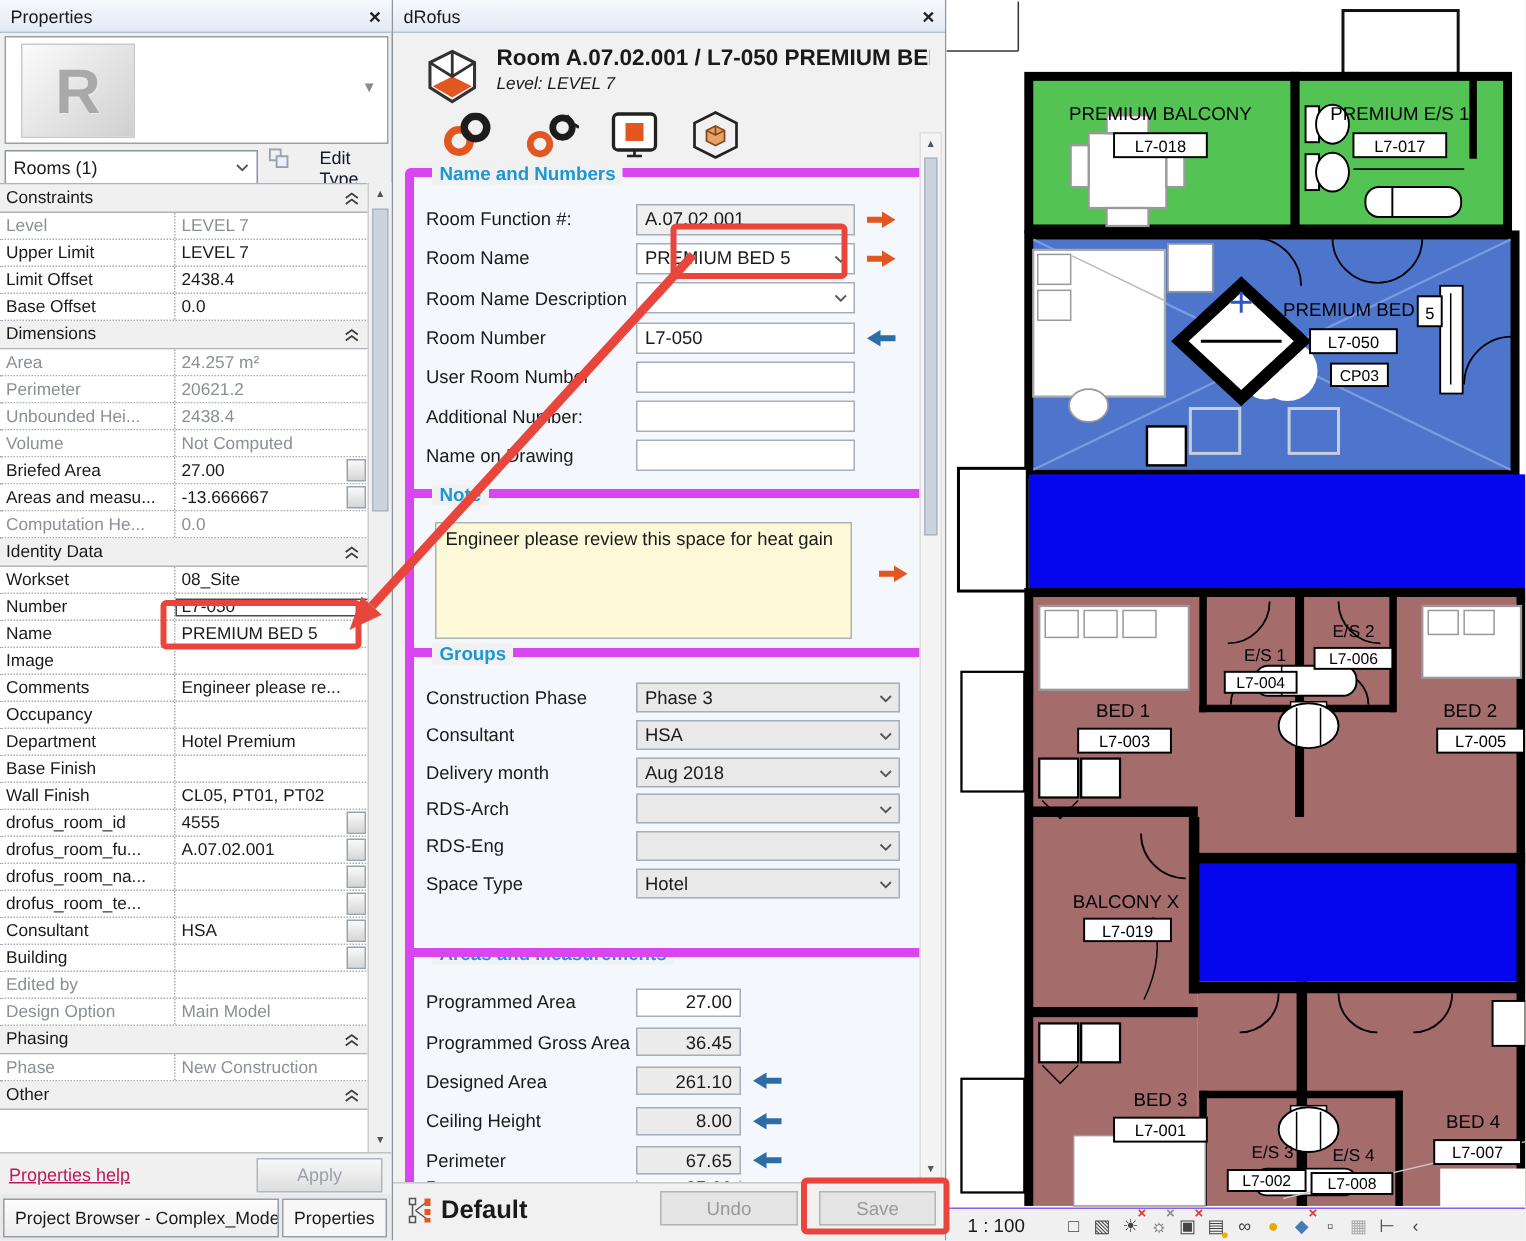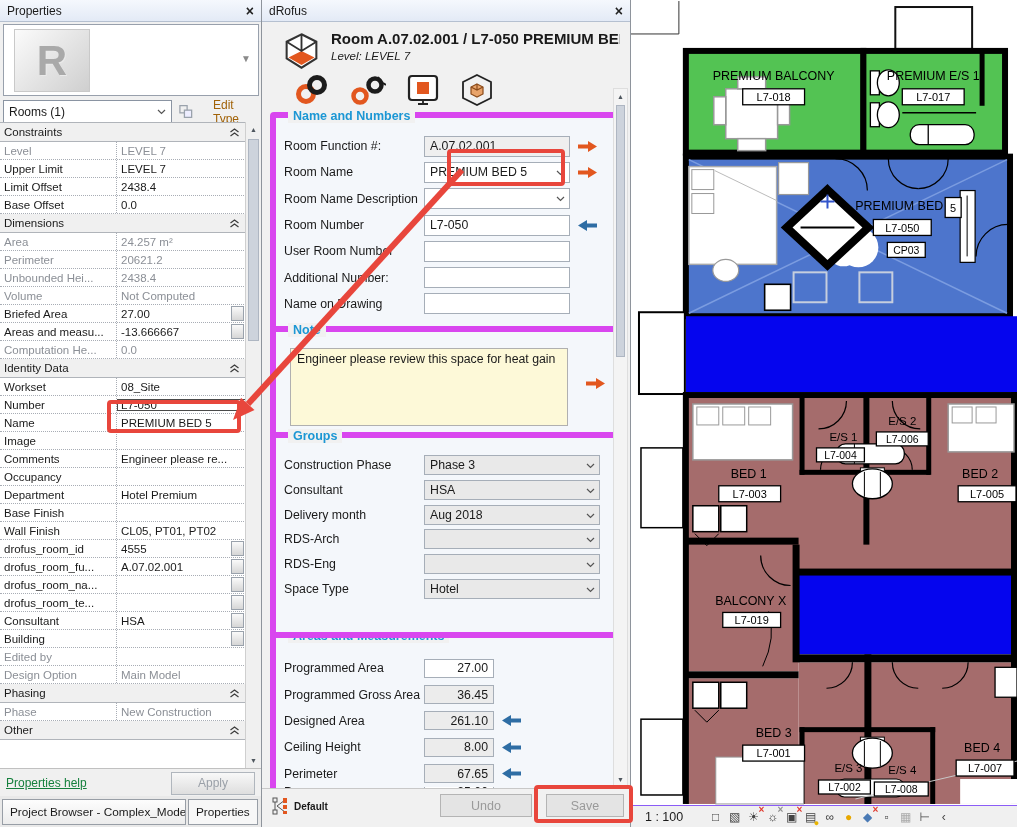--- a/index.html
+++ b/index.html
@@ -18,39 +18,39 @@
   
   #type-sel{position:absolute;top:24px;left:3px;width:254px;height:70px;background:#fff;border:1px solid #98a0ac}
   .thumb{position:absolute;left:10px;top:4px;width:74px;height:61px;background:linear-gradient(135deg,#fbfbfb,#cfcfcf);
          border:1px solid #c9c9c9;display:flex;align-items:center;justify-content:center}
   .thumb span{font-size:42px;font-weight:bold;color:#a9a9a9;text-shadow:1px 1px 0 #eaeaea}
   .ts-arrow{position:absolute;right:7px;top:28px;color:#8a8a8a;font-size:10px}
   #rooms-row{position:absolute;top:97px;left:3px;right:3px;height:29px;display:flex;align-items:center}
   .combo{width:170px;height:22px;background:#fff;border:1px solid #8a94a2;display:flex;align-items:center;
          padding:0 5px;font-size:12px}
   .combo .caret{margin-left:auto}
-  #edit-type{margin-left:7px;display:flex;align-items:center;gap:20px;color:#a16207;font-size:12px}
+  #edit-type{margin-left:7px;display:flex;gap:20px;color:#0f172a;font-size:12px}
   #prop-grid{position:absolute;top:122px;left:0;width:246px;height:646px;overflow:hidden;background:#fff;
              border-top:1px solid #b0b4ba}
   .phead{height:18px;background:#f0f0f0;border-bottom:1px solid #b0b4ba;display:flex;align-items:center;
          padding:0 6px 0 4px;font-size:11.5px}
   .phead svg{margin-left:auto}
   .prow{height:17px;display:flex;align-items:center;background:#fff;border-bottom:1px dotted #a8adb5;font-size:11.5px}
   .plabel{width:112px;padding-left:4px;border-right:1px dotted #a8adb5;white-space:nowrap;overflow:hidden;
           flex:none;height:100%;display:flex;align-items:center}
   .pval{flex:1;padding-left:4px;white-space:nowrap;overflow:hidden}
   .prow.dis .plabel,.prow.dis .pval{color:#8b8f96}
   .pval.boxed{outline:1px solid #4a4a4a;outline-offset:-1px}
   .pbtn{flex:none;width:11px;height:13px;background:linear-gradient(#fafafa,#d6d6d6);border:1px solid #9aa2ac;margin:0 2px}
   #prop-scroll{position:absolute;top:122px;right:0;width:15px;height:646px;background:#f0f0f0;border-left:1px solid #cfcfcf}
   .sarrow{height:15px;display:flex;align-items:center;justify-content:center;font-size:7px;color:#4e565e}
   .sthumb{position:absolute;left:2px;right:2px;background:#cdd3dc;border:1px solid #aeb6c2}
   #prop-help{position:absolute;top:768px;left:0;right:0;height:28px;border-top:1px solid #c0c0c0;
              display:flex;align-items:center;padding:0 6px;background:#f0f0f0}
-  #prop-help a{color:#15803d;font-size:12px}
+  #prop-help a{color:#be185d;font-size:12px}
   #apply-btn{margin-left:auto;width:82px;height:21px;background:linear-gradient(#f8f8f8,#dedede);
              border:1px solid #b0b6bd;color:#9aa0a8;font-size:12px;display:flex;align-items:center;justify-content:center}
   #prop-tabs{position:absolute;top:796px;left:0;right:0;height:31px;background:#e9e9e9;display:flex;
              align-items:flex-start;padding:3px 0 0 2px;gap:2px}
   .ptab{height:24px;border:1px solid #989ea6;background:linear-gradient(#fdfdfd,#ececec);font-size:11.8px;
         display:flex;align-items:center;padding:0 7px;white-space:nowrap;overflow:hidden}
   .ptab.t1{width:168px}
   .ptab.active{background:#f7f7f7}
 
   
@@ -82,21 +82,21 @@
   .g-grp .fctl{width:176px;background:#e9e9e9;height:20px}
   .g-area .fctl{width:70px;justify-content:flex-end;height:19px;background:#ececec}
   .g-area .fctl.white{background:#fff}
   .fctl .caret{position:absolute;right:4px;top:7px}
   .farrow{margin-left:7px;display:flex}
   #note-text{position:absolute;left:14px;top:16px;width:264px;height:70px;background:#fdf9d8;
              border:1px solid #b0b0b0;font-size:12.3px;padding:3px 6px;line-height:1.25}
   #note-arrow{position:absolute;right:14px;top:44px}
   #dr-scroll{position:absolute;top:88px;right:2px;width:13px;height:698px;background:#f4f4f4;border:1px solid #dedede}
   #dr-footer{position:absolute;left:0;right:0;top:788px;height:36px;border-top:1px solid #c8c8c8;background:#f1f1f1}
-  #dr-profile{position:absolute;left:10px;top:8px;display:flex;align-items:center;gap:6px;font-weight:bold;font-size:10px}
+  #dr-profile{position:absolute;left:10px;top:8px;display:flex;align-items:center;gap:6px;font-weight:bold;font-size:17px}
   .dbtn{position:absolute;top:5px;height:23px;background:#e4e4e4;border:1px solid #b4b4b4;color:#9a9a9a;
         font-size:12.5px;display:flex;align-items:center;justify-content:center;box-sizing:border-box}
   #btn-undo{left:178px;width:92px}
   #btn-save{left:284px;width:78px}
 
   
   #plan-svg{position:absolute;top:0;left:0}
   #plan-svg text{font-family:"Liberation Sans",sans-serif;fill:#000}
   .rname{font-size:12.5px}
   .rname2{font-size:11.5px}

